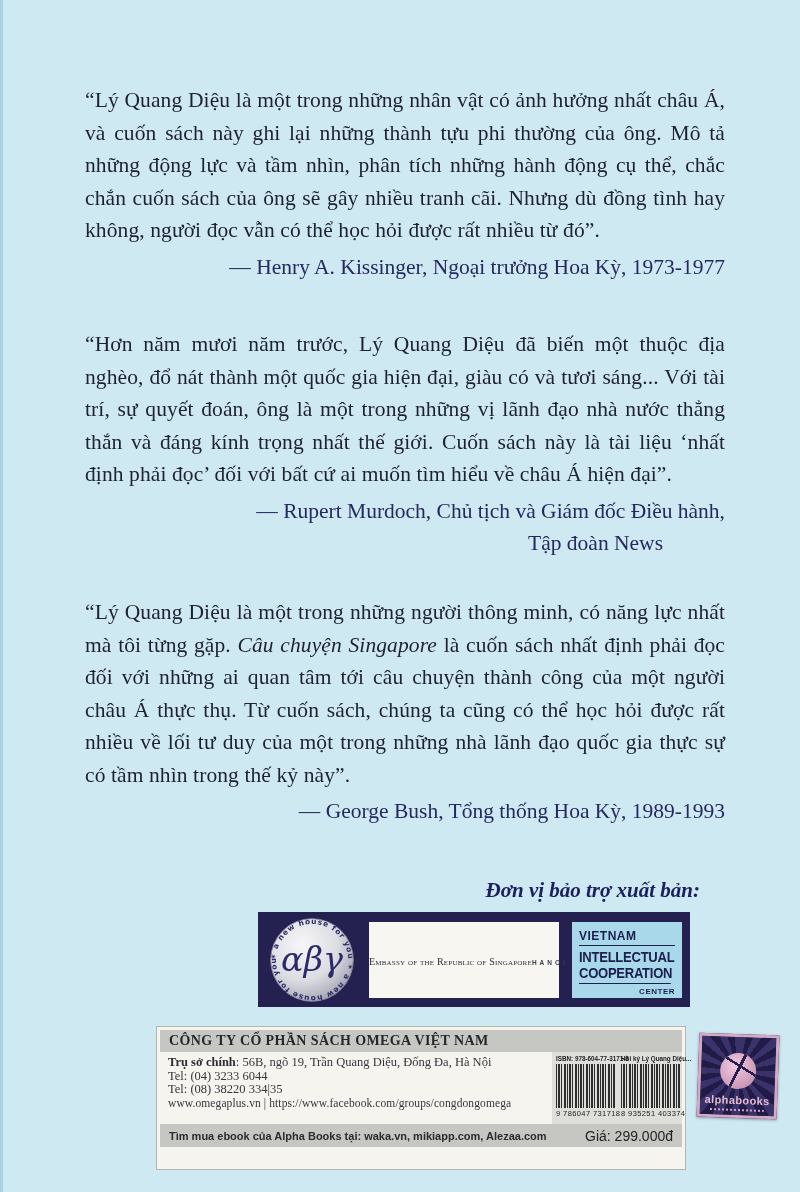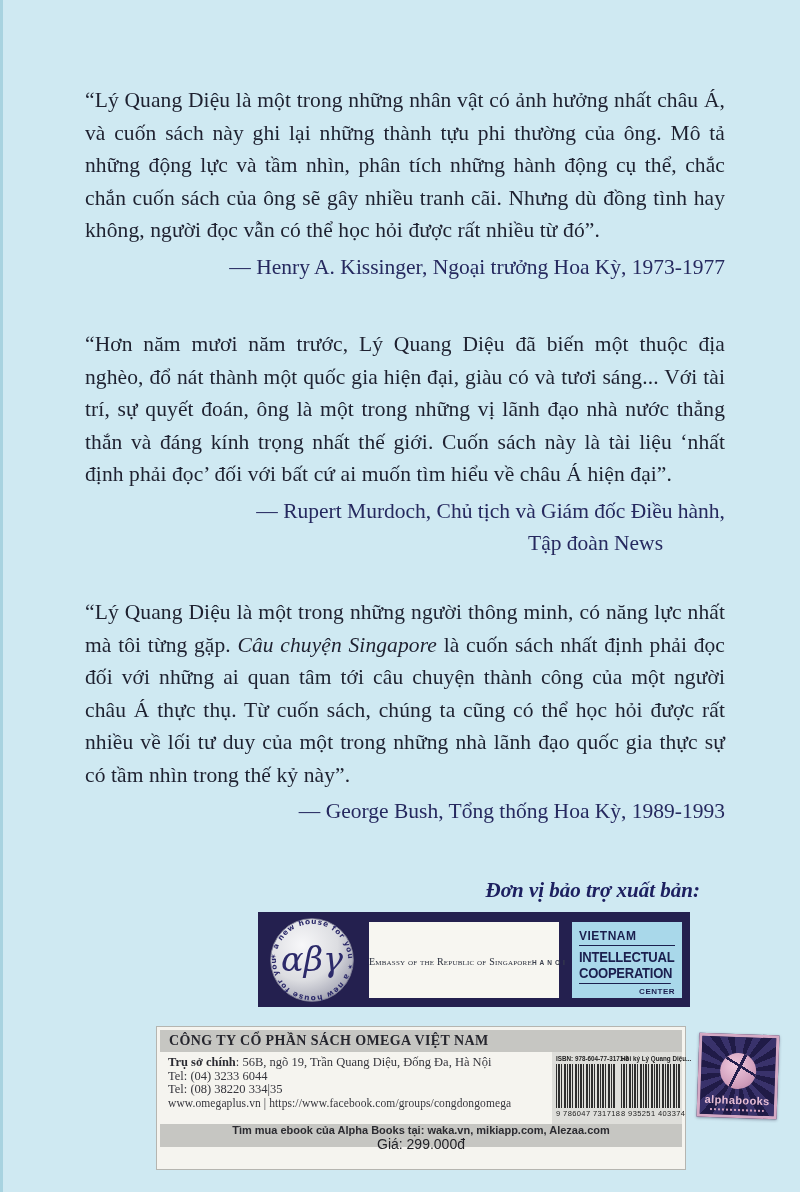--- a/index.html
+++ b/index.html
@@ -105,21 +105,21 @@
       #2e2e2e 2px 4px, #dededa 4px 5px,
       #2e2e2e 5px 6px, #dededa 6px 8px,
       #2e2e2e 8px 10px, #dededa 10px 11px);
   }
   .bc-digits {
     font-family:"Liberation Sans", sans-serif; font-size:7.5px;
     letter-spacing:0.4px; color:#222; white-space:nowrap; margin-top:1px;
   }
   .info-footer {
     background:#c6c6c2; height:23px; display:flex;
-    justify-content:space-between; align-items:center; padding:0 9px; box-sizing:border-box;flex-direction:column;
+    justify-content:space-between; align-items:center; padding:0 9px; box-sizing:border-box;
   }
   .ebook { font-family:"Liberation Sans", sans-serif; font-weight:bold; font-size:11px; color:#2b2b30; }
   .price { font-family:"Liberation Sans", sans-serif; font-weight:normal; font-size:14px; color:#1f1f24; }
 
   
   .sticker {
     position:absolute; left:698px; top:1034px; width:80px; height:84px;
     transform:rotate(2deg); background:#241f4e;
     border:3px solid #d4a9c4; box-sizing:border-box; overflow:hidden;
     box-shadow:0 1px 3px rgba(40,40,70,0.45);

